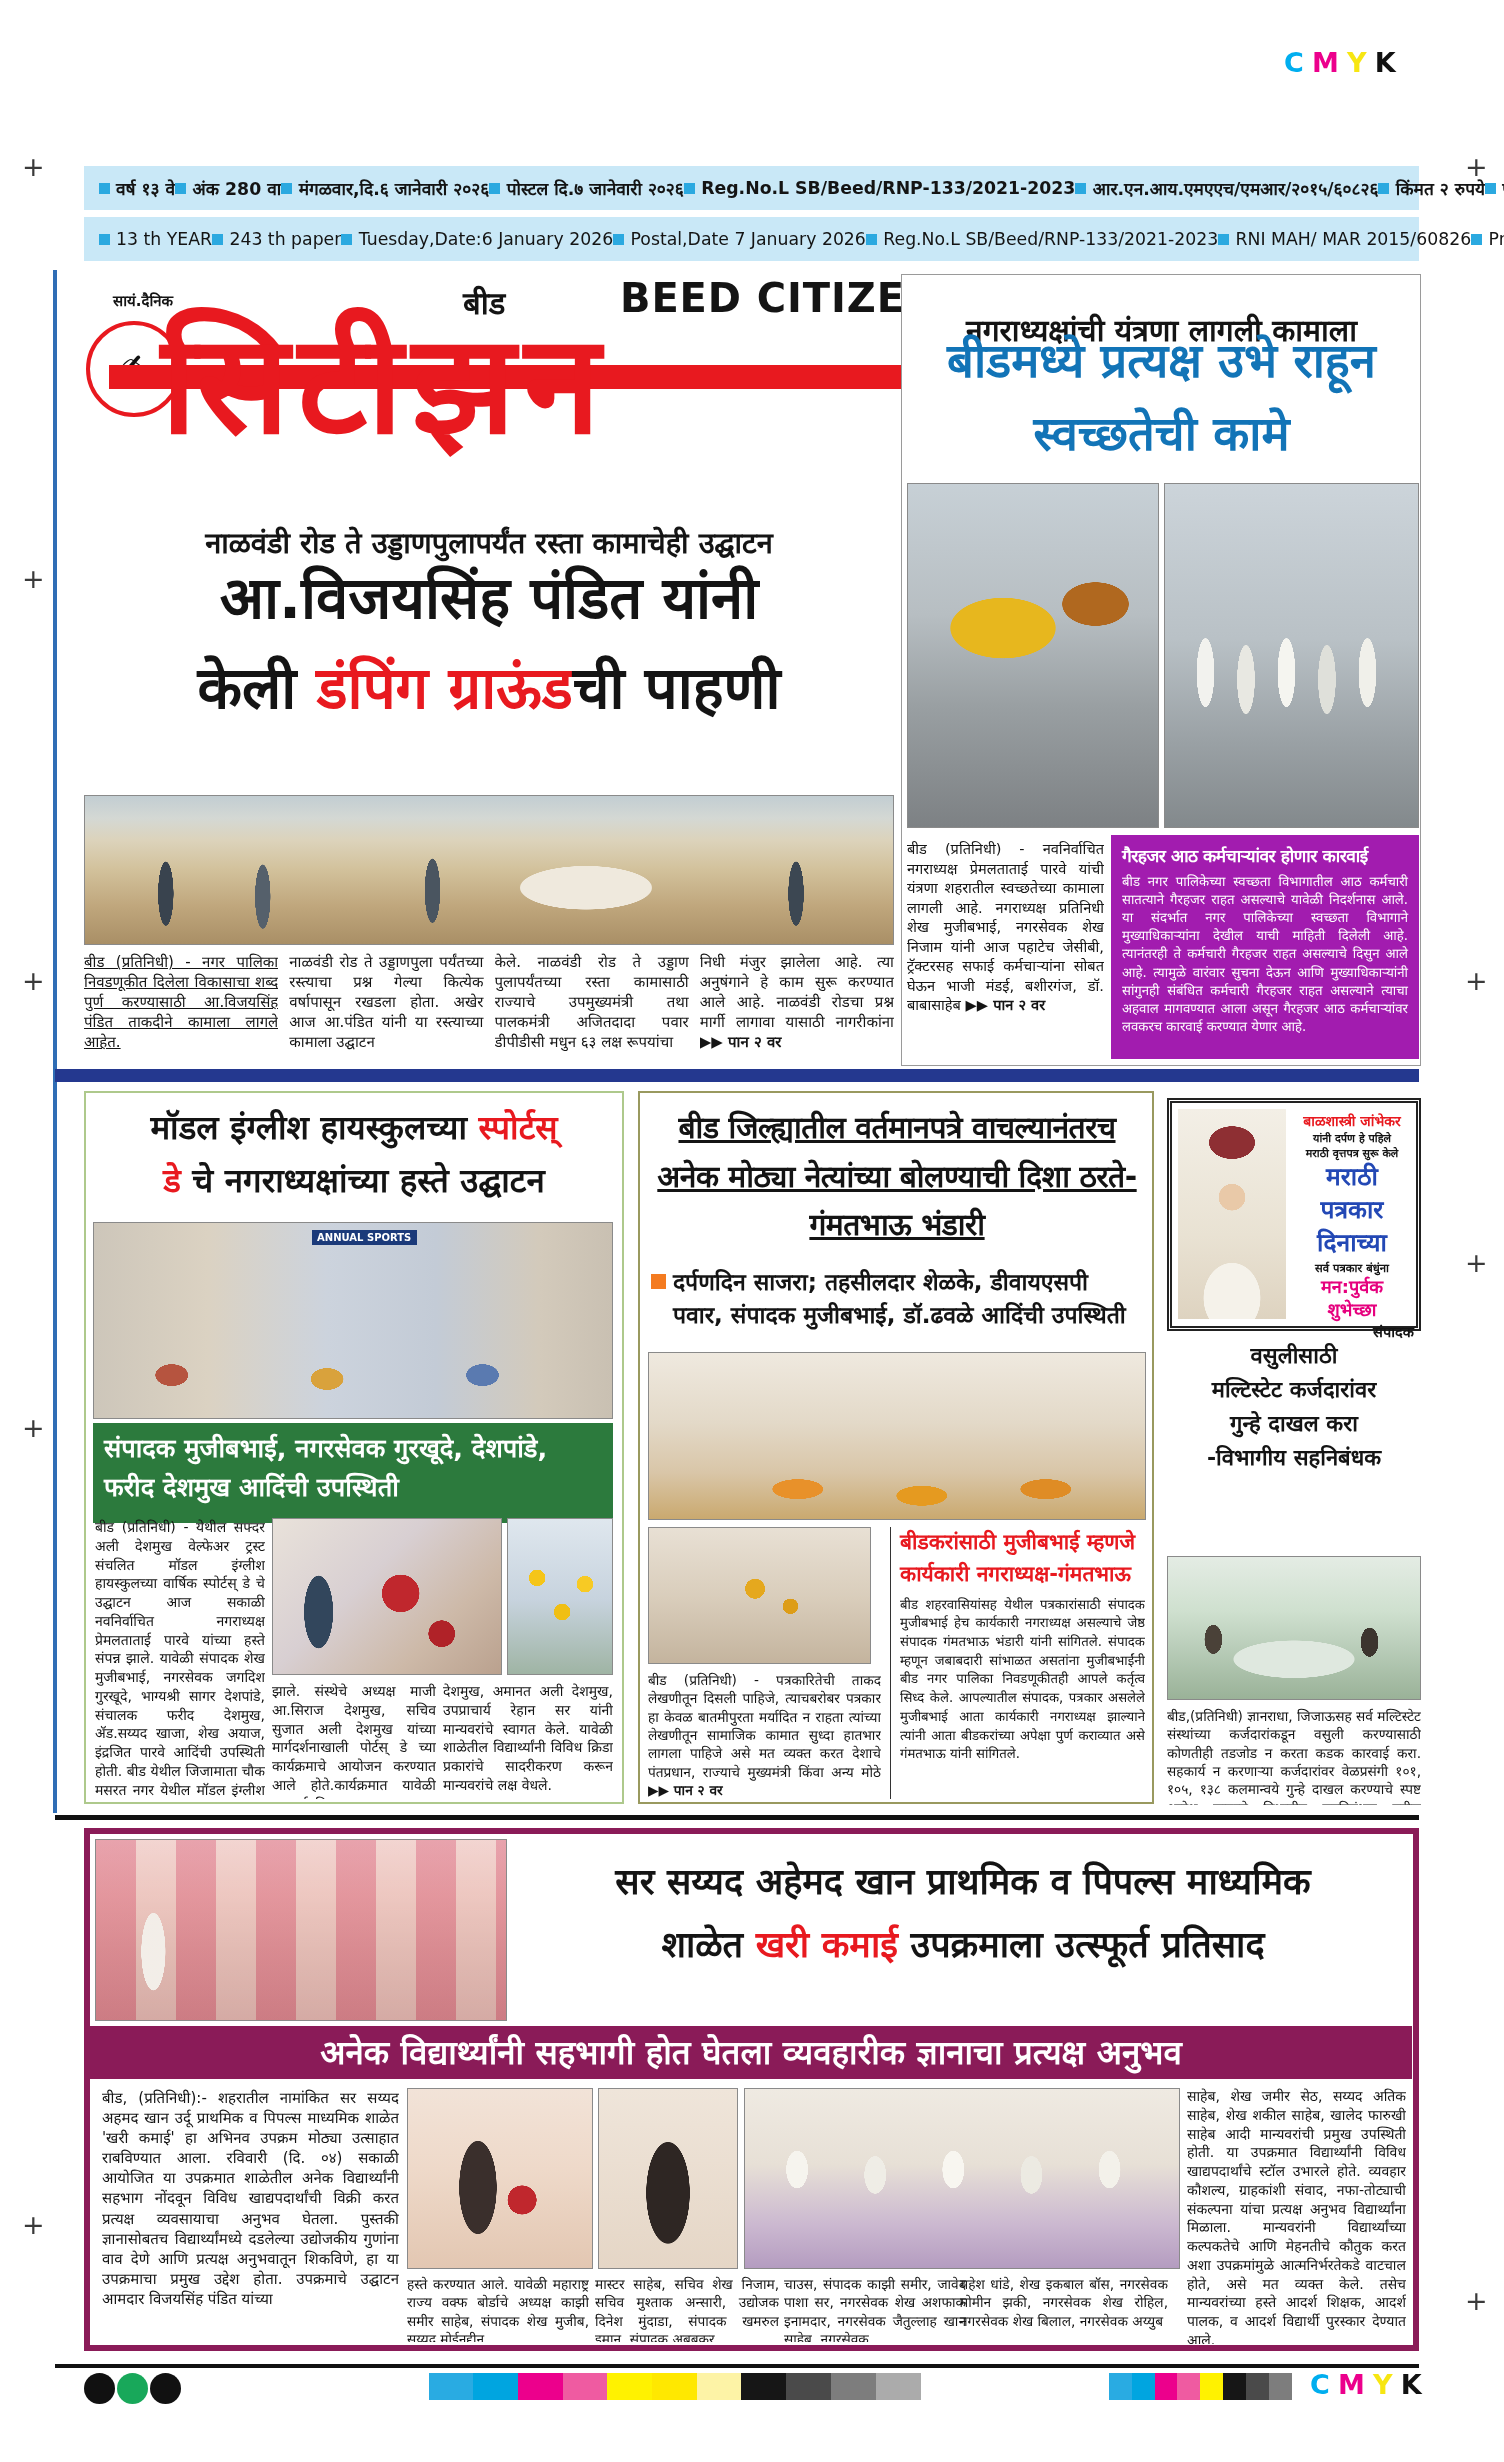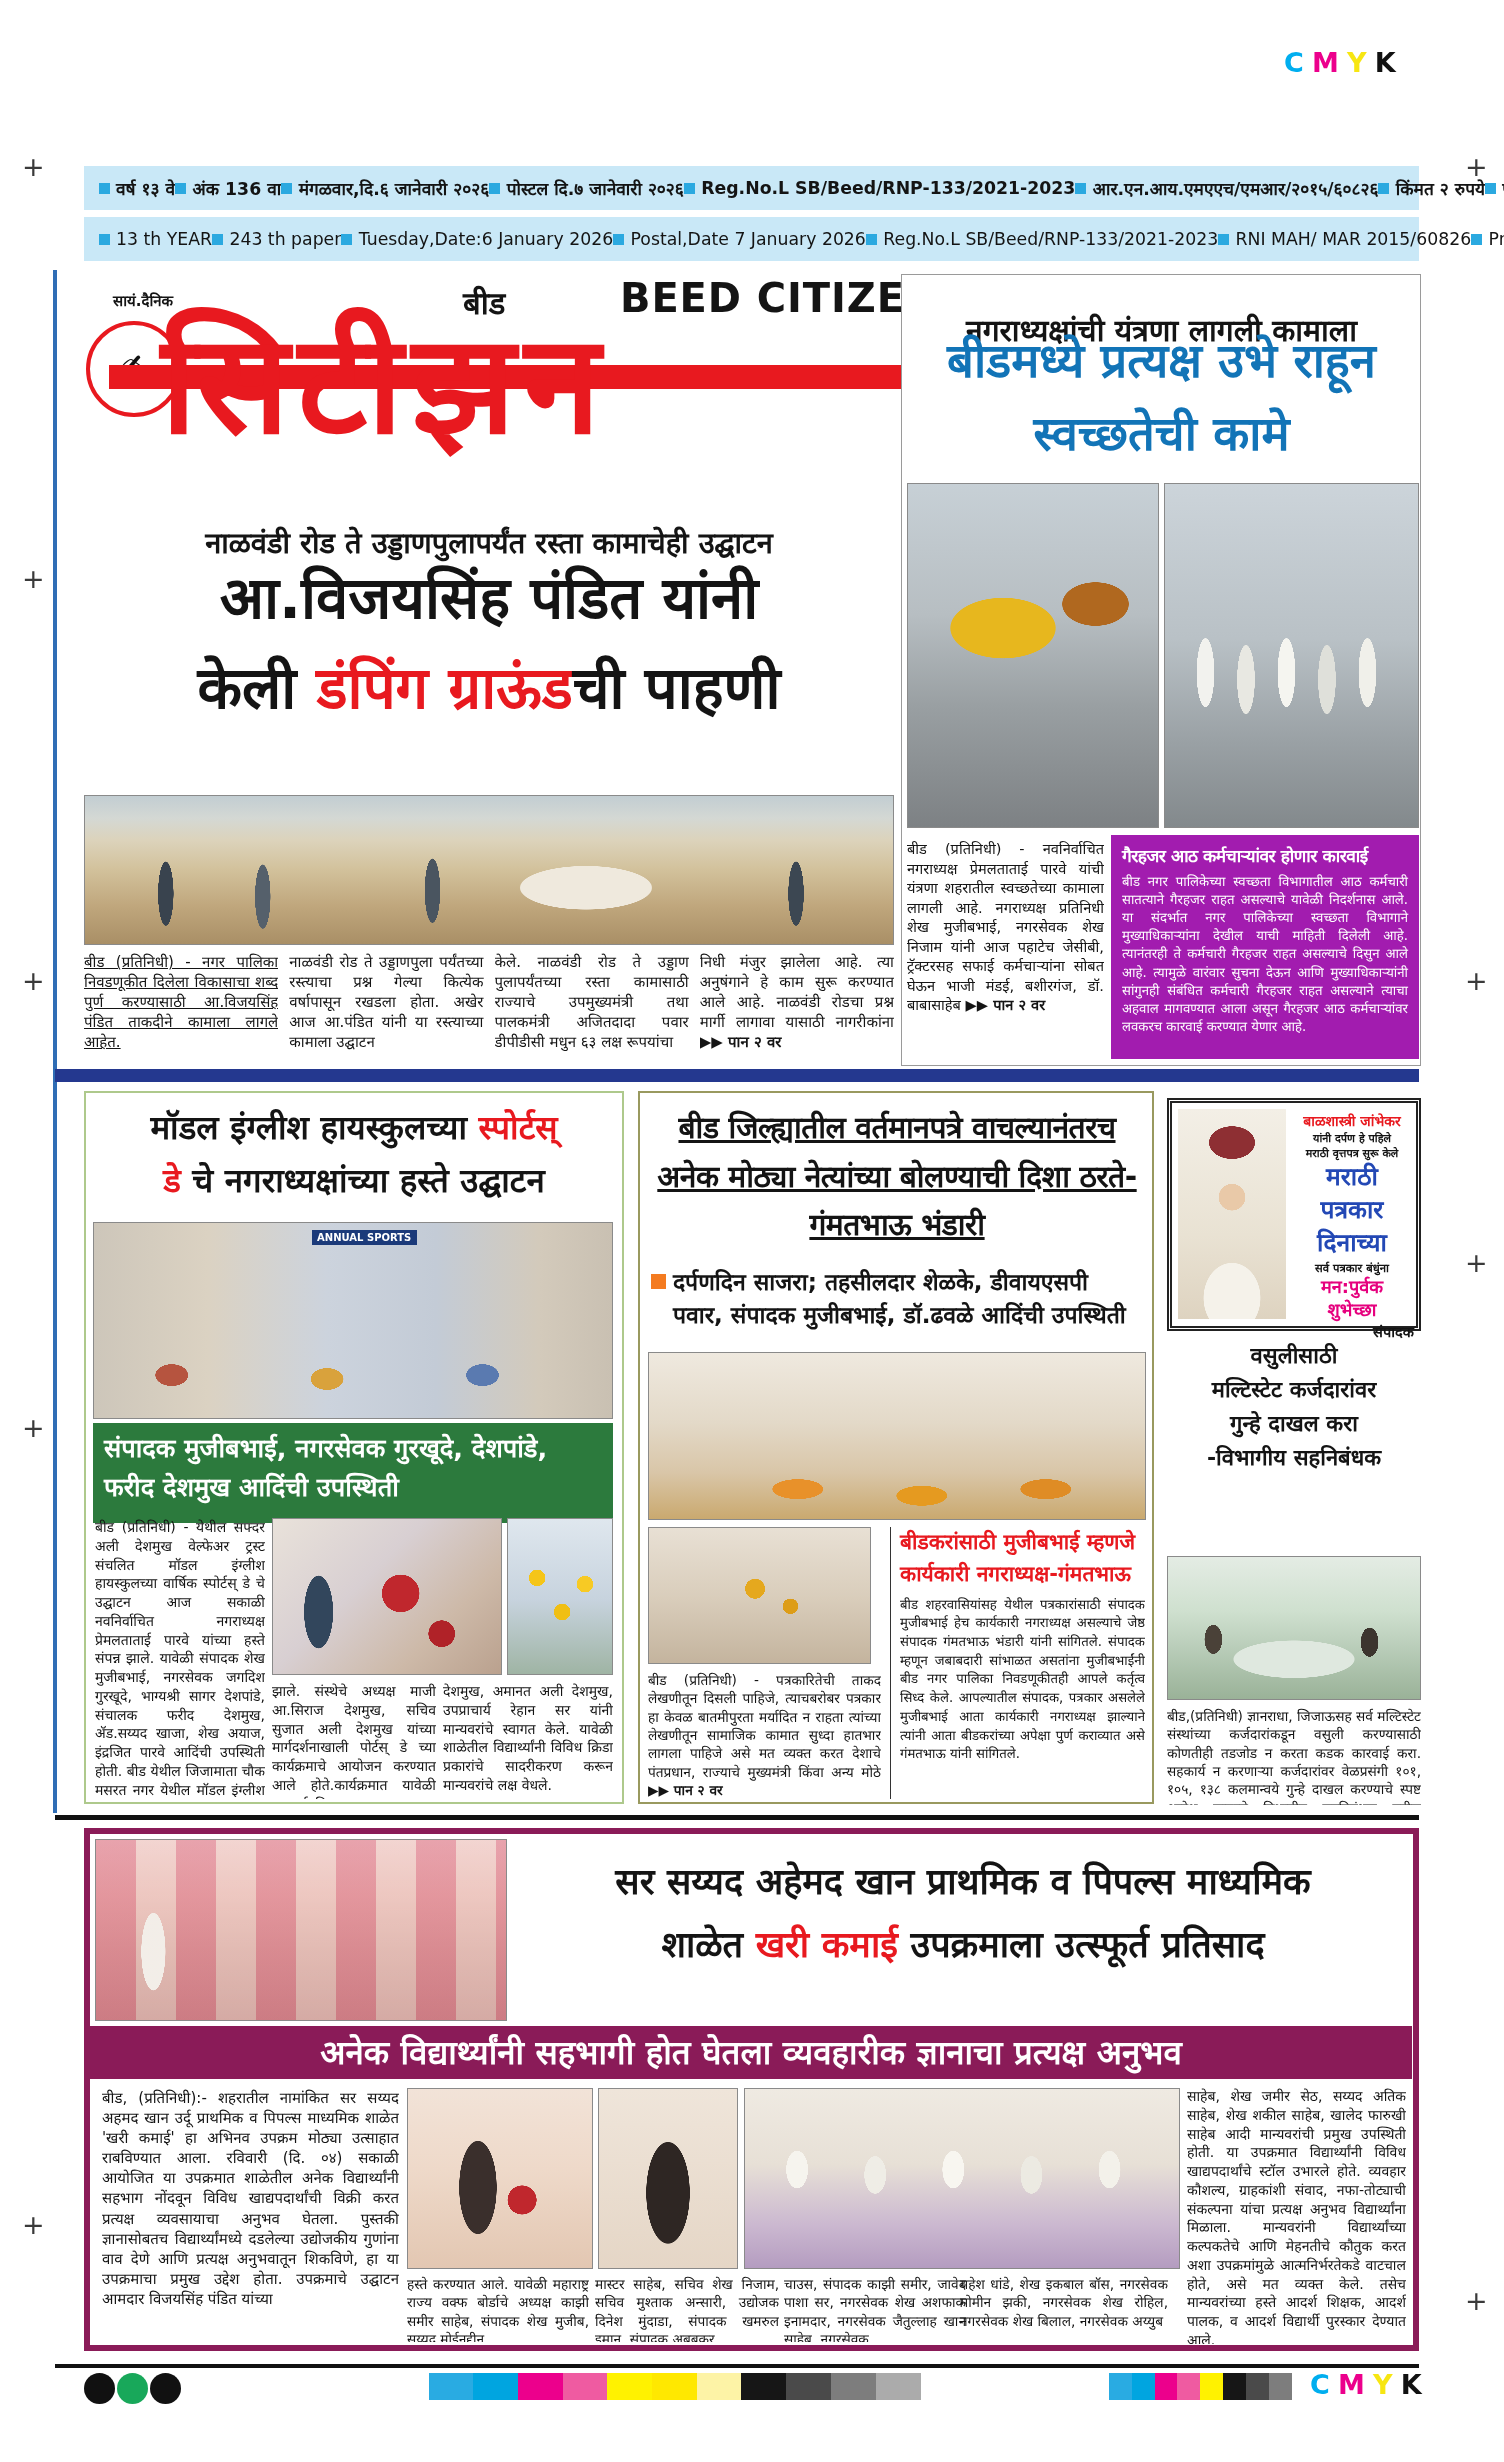--- a/index.html
+++ b/index.html
@@ -123,21 +123,21 @@
   <span class="crop" style="left:1465px;top:967px;">+</span>
   <span class="crop" style="left:1465px;top:1249px;">+</span>
   <span class="crop" style="left:1465px;top:2287px;">+</span>
 
   <div class="cmyk" style="left:1284px;top:47px;">
     <span class="c">C</span><span class="m">M</span><span class="y">Y</span><span class="k">K</span>
   </div>
 
   <div class="strip mr" style="top:166px;">
     <span class="strip-item">वर्ष १३ वे</span>
-    <span class="strip-item">अंक 136 वा</span>
+    <span class="strip-item">अंक 280 वा</span>
     <span class="strip-item">मंगळवार,दि.६ जानेवारी २०२६</span>
     <span class="strip-item">पोस्टल दि.७ जानेवारी २०२६</span>
     <span class="strip-item">Reg.No.L SB/Beed/RNP-133/2021-2023</span>
     <span class="strip-item">आर.एन.आय.एमएएच/एमआर/२०१५/६०८२६</span>
     <span class="strip-item">किंमत २ रुपये</span>
     <span class="strip-item">पाने ४</span>
 
   </div>
   <div class="strip en" style="top:217px;">
     <span class="strip-item">13 th YEAR</span>

